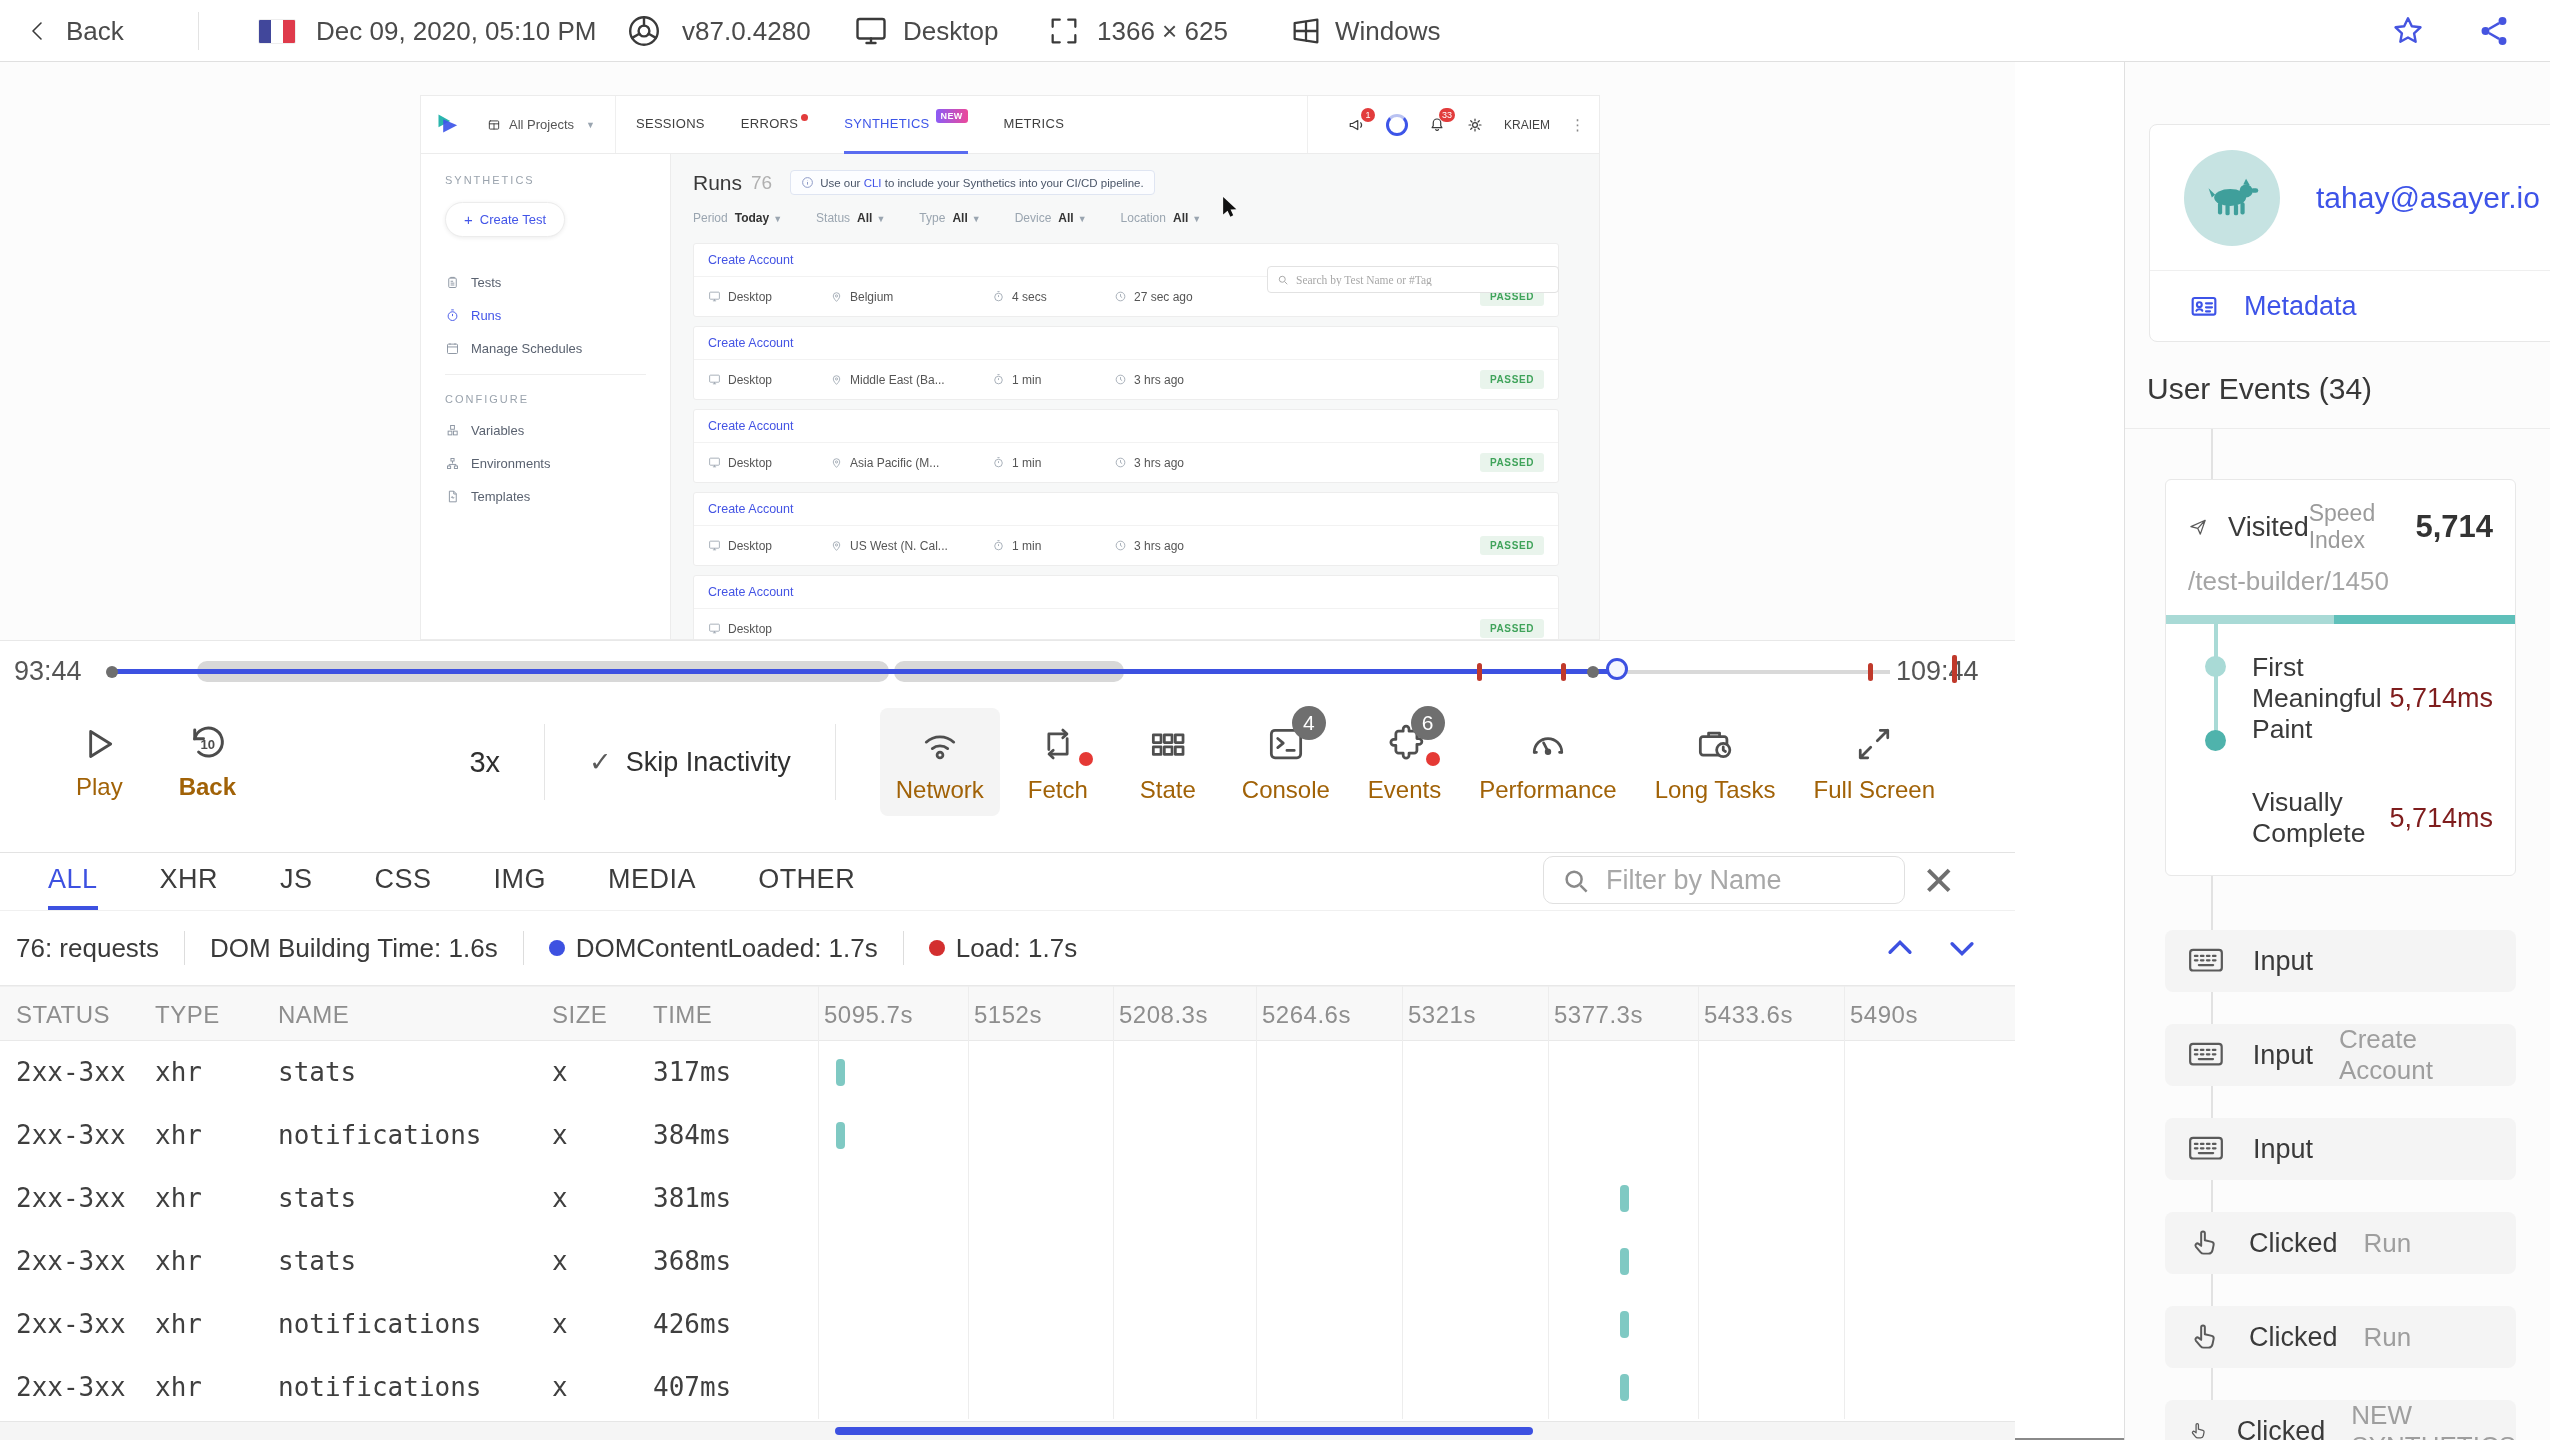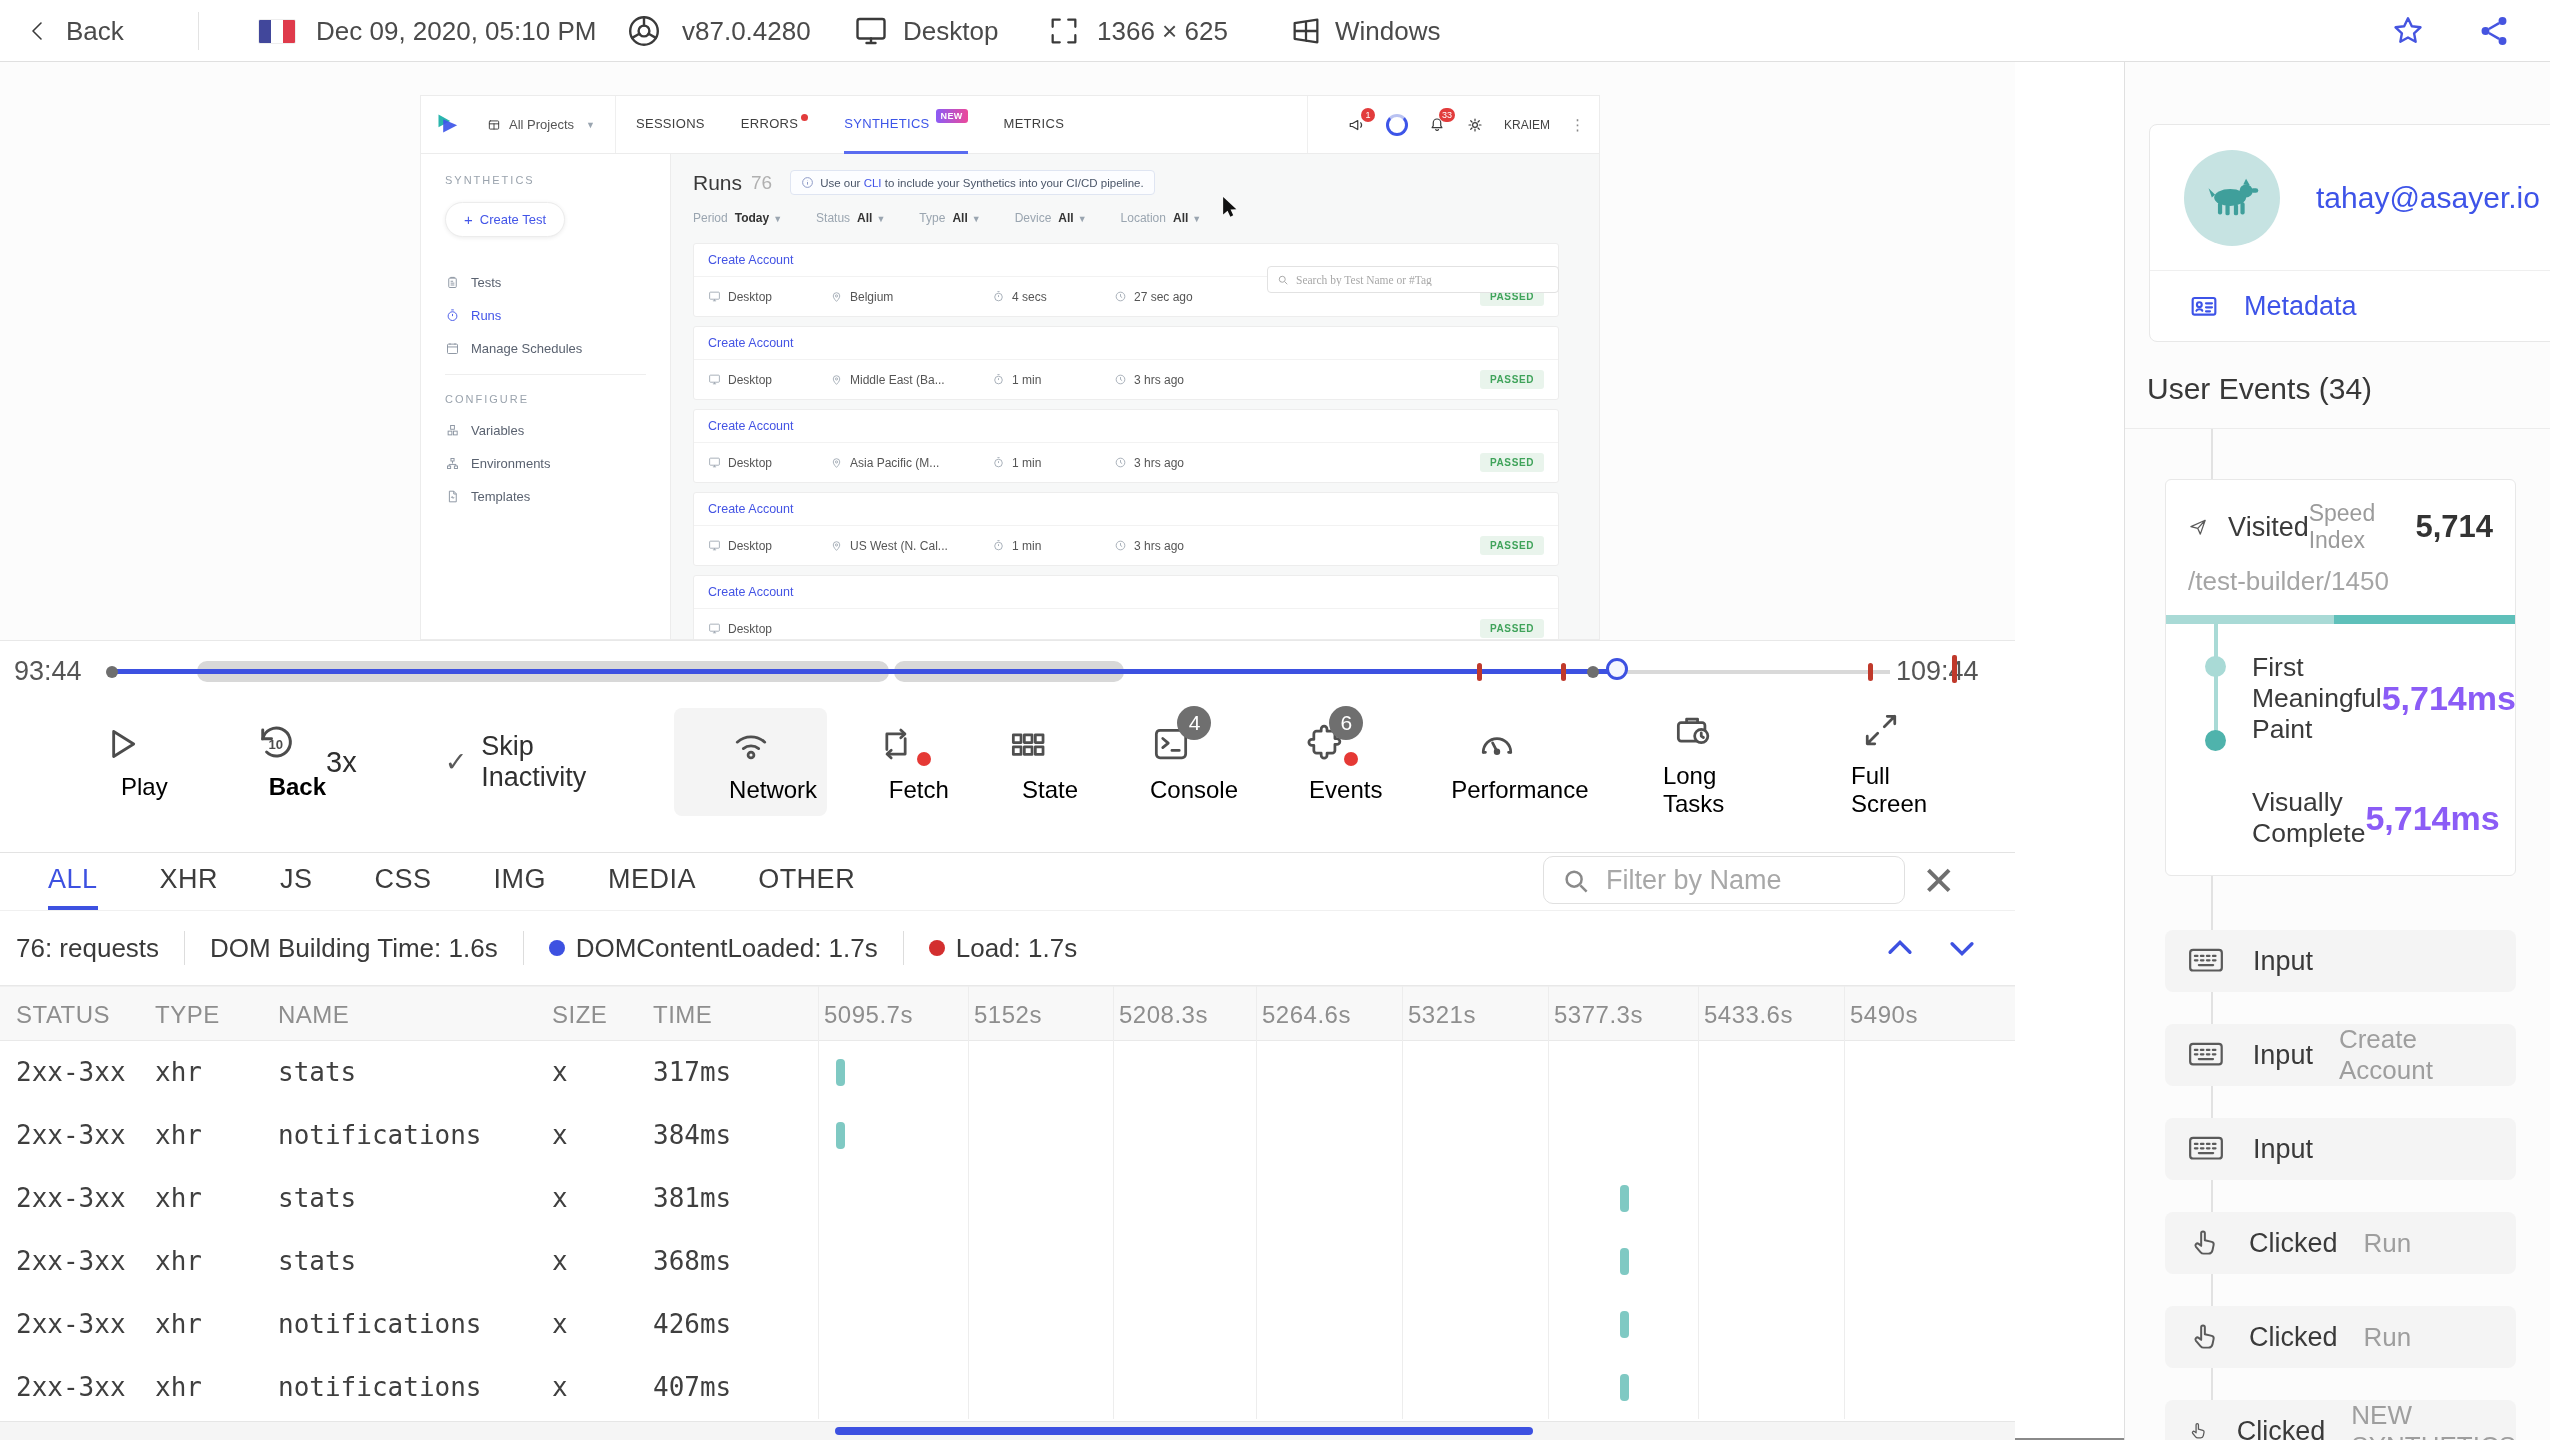--- a/index.html
+++ b/index.html
@@ -88,21 +88,21 @@
   .track { position:absolute; left:112px; width:1778px; top:0; height:62px; }
   .skipbar { position:absolute; top:20px; height:21px; border-radius:10px; background:#d8d8d8; z-index:1; }
   .tl-prog { position:absolute; top:28px; height:5px; background:#3d51e1; border-radius:3px; left:0; z-index:2; }
   .tl-rest { position:absolute; top:29px; height:4px; background:#d9d9d9; right:0; z-index:1; }
   .tl-dot { position:absolute; top:25px; width:12px; height:12px; border-radius:50%; background:#6e6e6e; margin-left:-6px; z-index:3; }
   .tl-marker { position:absolute; top:22px; width:5px; height:18px; border-radius:2.5px; background:#c0392b; margin-left:-2px; z-index:4; }
   .scrubber { position:absolute; top:17px; width:22px; height:22px; border-radius:50%; background:#f5f6ff;
               border:3px solid #3d51e1; margin-left:-14px; z-index:5; }
   .controls { position:absolute; top:62px; left:0; right:0; height:118px; display:flex; align-items:center; }
   .cbtn { display:flex; flex-direction:column; align-items:center; gap:8px; }
-  .clabel { font-size:24px; color:#000000;margin-left:45px; }
+  .clabel { font-size:24px; color:#a16207; }
   .speed { font-size:29px; color:#2f2f2f; font-weight:500; }
   .cdiv { width:1px; height:76px; background:#e5e5e5; margin:0 44px; }
   .skipgrp { display:flex; align-items:center; gap:14px; }
   .checkmark { font-size:27px; color:#5a5a5a; }
   .skiptext { font-size:27px; color:#303030; }
   .panels { display:flex; align-items:center; gap:6px; margin-right:64px; }
   .panel { display:flex; flex-direction:column; align-items:center; gap:8px; padding:12px 16px; border-radius:8px; min-width:104px; }
   .panel.active { background:#f4f4f4; }
   .picon { position:relative; height:48px; display:flex; align-items:center; }
   .picon svg { stroke:#4f4f4f; fill:none; stroke-width:1.5; stroke-linecap:round; stroke-linejoin:round; }
@@ -161,21 +161,21 @@
   .vurl { margin-top:12px; font-size:26px; color:#a5a5a5; }
   .vbar { margin:18px -22px 0; height:9px; display:flex; }
   .vbar-l { width:48%; background:#a9dad6; } .vbar-r { flex:1; background:#5fc0ba; }
   .vmetrics { position:relative; padding:0 0 2px 64px; }
   .vline { position:absolute; left:26px; top:0; height:122px; width:4px; background:#a9dad6; }
   .vm-row { display:flex; align-items:center; }
   .vm-row.r1 { padding-top:28px; } .vm-row.r2 { padding-top:42px; }
   .vm-dot { position:absolute; left:17px; width:21px; height:21px; border-radius:50%; }
   .vm-dot.d1 { top:32px; background:#a9dad6; } .vm-dot.d2 { top:106px; background:#4fb3ac; }
   .vm-name { font-size:26.5px; color:#3a3a3a; font-weight:500; }
-  .vm-val { margin-left:auto; font-size:34px; color:#8b5cf6; font-weight:700; }
+  .vm-val { margin-left:auto; font-size:27px; color:#7f1d1d; font-weight:400; }
   .erow { position:relative; z-index:1; margin:32px 34px 0 40px; height:62px; background:#f4f4f4; border-radius:8px;
           display:flex; align-items:center; padding-left:22px; }
   .erow.first { margin-top:54px; }
   .erow svg { stroke:#5a5a5a; fill:none; stroke-width:1.4; stroke-linecap:round; stroke-linejoin:round; }
   .elabel { margin-left:28px; font-size:27px; color:#3a3a3a; }
   .etarget { margin-left:26px; font-size:26px; color:#9e9e9e; }
 </style>
 </head>
 <body>
 

